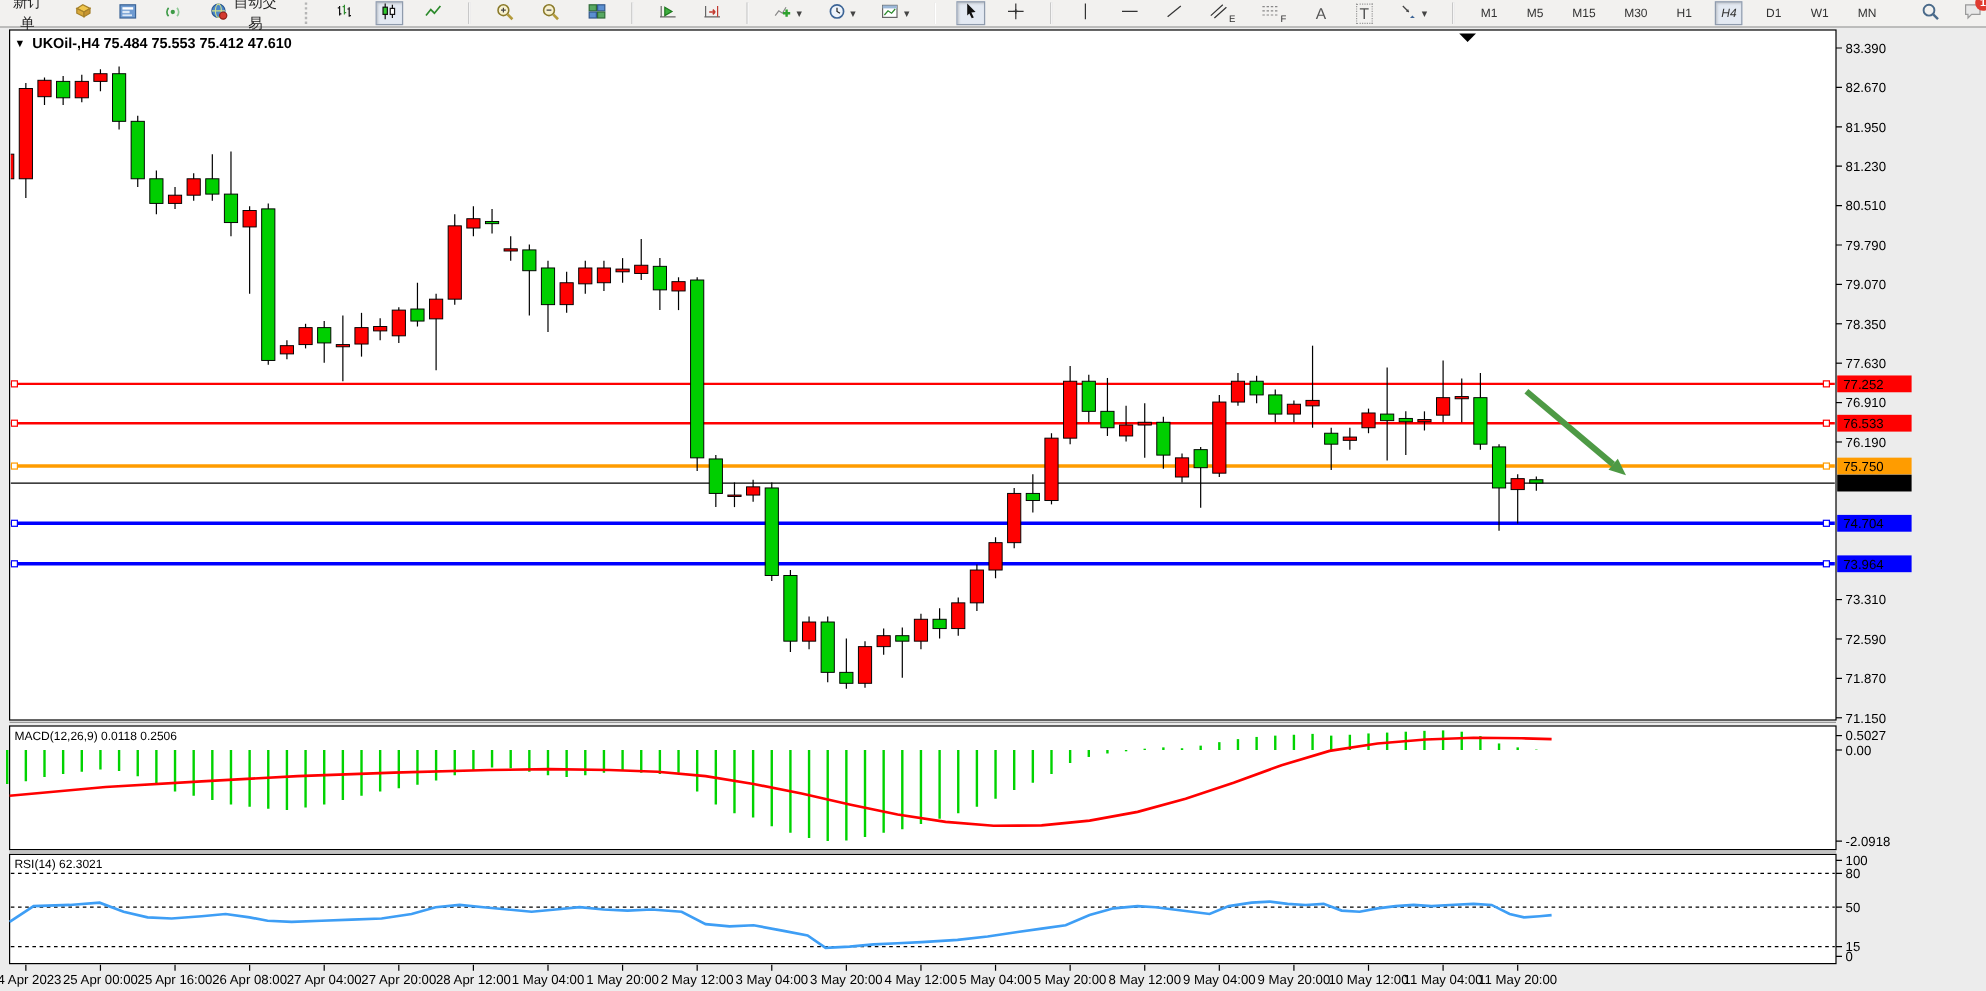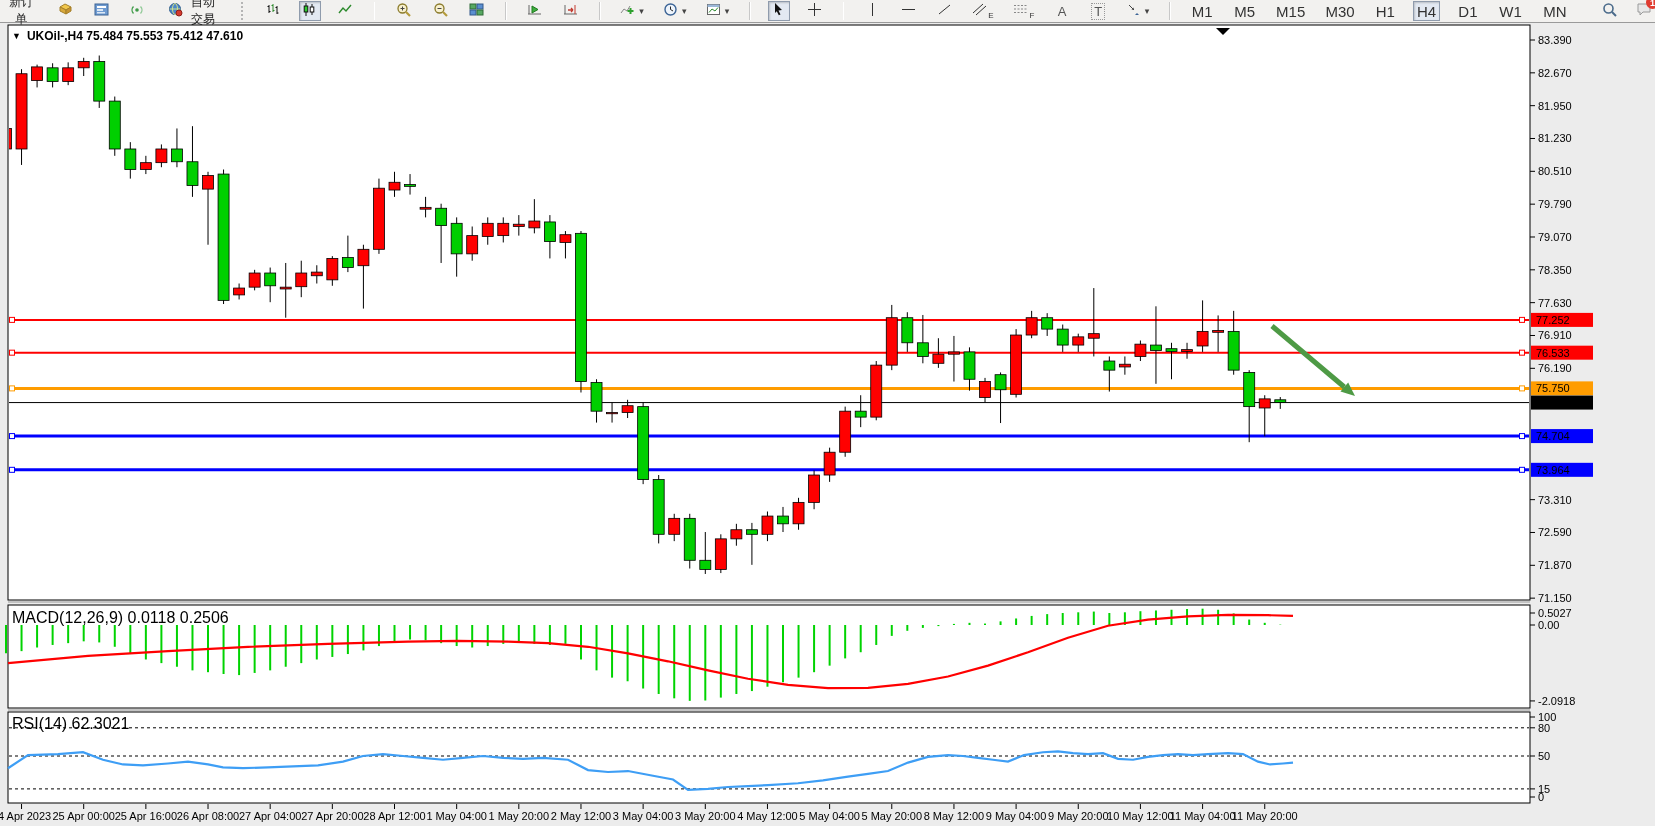--- a/index.html
+++ b/index.html
@@ -2,35 +2,35 @@
 <html><head>
 <meta charset="utf-8">
 <style>
   html,body{margin:0;padding:0;background:#ececec;font-family:"Liberation Sans",sans-serif;}
   #app{position:relative;width:1655px;height:826px;background:#ececec;overflow:hidden;}
   
   .toolbar{position:absolute;left:0;top:0;width:1655px;height:23px;background:#f2f1ef;
     border-bottom:1px solid #9a9a9a;display:flex;align-items:center;padding:0 2px;box-sizing:border-box;gap:14px;}
   .tb-btn{height:20px;min-width:22px;display:flex;align-items:center;justify-content:center;gap:3px;
     background:transparent;border:1px solid transparent;font-size:12px;color:#222;padding:0 4px;cursor:default;}
-  .tb-btn.pressed{border:1px solid #8f9bac;background:#e3e9f2;box-shadow:inset 1px 1px 2px rgba(0,0,0,.18);}
+  .tb-btn.pressed{border:1px solid #8f9bac;background:#e3e9f2;box-shadow:inset 1px 1px 2px rgba(0,0,0,.18);font-style:italic;}
   .tb-btn .caret{font-size:9px;color:#444;margin-left:1px;}
   .tb-btn .sub{font-size:8px;color:#333;margin-left:-2px;align-self:flex-end;}
   .sep{width:1px;height:18px;background:#c8c8c8;border-right:1px solid #fff;margin:0 3px;}
   .grip{width:4px;height:18px;border-left:2px dotted #b5b5b5;margin:0 2px;}
   .spacer{flex:1;}
-  .tf{font-size:15px;color:#333;padding:0 5px;justify-content:center;}
+  .tf{font-size:10px;color:#333;padding:0 5px;justify-content:center;}
   .badge{position:absolute;top:-4px;right:-6px;background:#e03c31;color:#fff;border-radius:50%;
     width:13px;height:13px;font-size:9px;display:flex;align-items:center;justify-content:center;font-weight:bold;}
   .chat-wrap{position:relative;}
   
   #chartbox{position:absolute;left:0;top:23px;width:1655px;height:803px;}
   .chart-title{position:absolute;left:12px;top:6px;font-size:12px;font-weight:bold;color:#000;display:flex;gap:6px;align-items:center;}
   .chart-title .tri{font-size:9px;}
-  .ind-label{position:absolute;left:12px;font-size:16px;color:#000;}
+  .ind-label{position:absolute;left:12px;font-size:10px;color:#000;}
   svg text{font-family:"Liberation Sans",sans-serif;font-size:11px;fill:#000;}
 </style>
 </head>
 <body>
 
 <div id="app">
 
   <div class="toolbar">
     <button class="tb-btn">
       <span>新订单</span>

